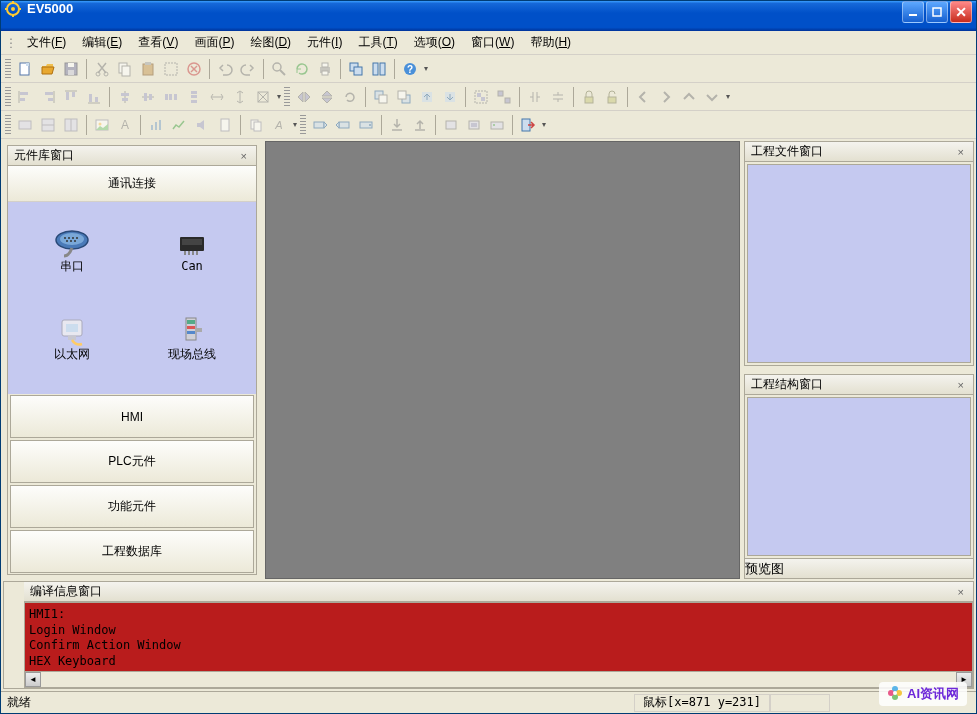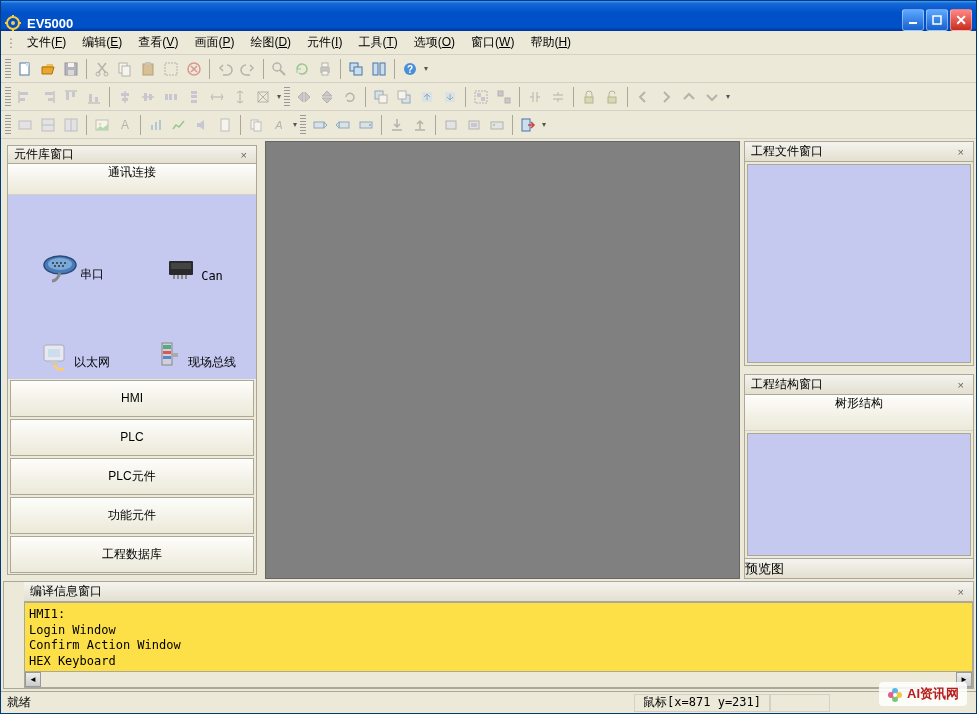--- a/index.html
+++ b/index.html
@@ -1,21 +1,21 @@
 <!DOCTYPE html>
 <html><head>
 <meta charset="utf-8">
 <style>
 * { box-sizing: border-box; margin: 0; padding: 0; }
 body { font-family: "Microsoft YaHei", SimSun, Arial, sans-serif; font-size: 12px; background: #fff; overflow: hidden; }
 
 .window { width: 977px; height: 714px; background: #ece9d8; display: flex; flex-direction: column; border: 1px solid #003c74; }
 
 
-.titlebar { height: 30px; background: linear-gradient(to bottom, #3a9eff 0%, #1668d8 8%, #0050c8 40%, #0050c8 88%, #003399 100%); display: flex; align-items: flex-end; padding: 0 4px; color: white; }
+.titlebar { height: 30px; background: linear-gradient(to bottom, #3a9eff 0%, #1668d8 8%, #0050c8 40%, #0050c8 88%, #003399 100%); display: flex; align-items: flex-start; padding: 0 4px; color: white; }
 .titlebar .app-icon { width: 16px; height: 16px; margin-right: 6px; }
 .titlebar .title { font-weight: bold; font-size: 13px; flex: 1; }
 .winbtns { display: flex; gap: 2px; }
 .winbtn { width: 22px; height: 22px; border-radius: 3px; display: flex; align-items: center; justify-content: center; font-weight: bold; font-size: 12px; color: white; cursor: pointer; border: 1px solid rgba(255,255,255,0.4); }
 .winbtn.min, .winbtn.max { background: linear-gradient(to bottom, #5da8ff, #1660d0); }
 .winbtn.close { background: linear-gradient(to bottom, #f88, #c72c1d); font-size: 14px; }
 
 
 .menubar { height: 24px; background: #ece9d8; display: flex; align-items: center; padding: 0 4px; border-bottom: 1px solid #d4d0c8; }
 .menubar .dots { color: #888; margin-right: 4px; letter-spacing: -2px; }
@@ -31,49 +31,49 @@
 .tb-drop { width: 8px; height: 20px; display: flex; align-items: center; justify-content: center; font-size: 8px; color: #555; cursor: pointer; }
 
 
 .main { flex: 1; display: flex; background: #ece9d8; min-height: 0; }
 
 
 .panel { display: flex; flex-direction: column; border: 1px solid #aca899; background: #ece9d8; }
 .panel-header { height: 20px; background: linear-gradient(to bottom, #f4f3ee, #e3e0d0); display: flex; align-items: center; padding: 0 6px; font-size: 12px; border-bottom: 1px solid #aca899; }
 .panel-header .spacer { flex: 1; }
 .close-x { cursor: pointer; color: #666; padding: 0 3px; font-size: 11px; }
-.panel-sub { height: 36px; background: linear-gradient(to bottom, #fdfdfb, #ece9d8); display: flex; justify-content: center; border-bottom: 1px solid #d4d0c8; }
+.panel-sub { height: 36px; background: linear-gradient(to bottom, #fdfdfb, #ece9d8); display: flex; align-items: center; justify-content: center; border-bottom: 1px solid #d4d0c8; }
 
 
 .left-panel { width: 250px; margin: 6px; }
 .conn-area { background: #c5c9f0; flex: 1; padding: 8px; display: grid; grid-template-columns: 1fr 1fr; grid-auto-rows: 80px; gap: 8px; align-content: start; }
-.conn-item { display: flex; flex-direction: row; align-items: flex-end; justify-content: center; cursor: pointer; font-family: SimSun, monospace; }
+.conn-item { display: flex; flex-direction: column; align-items: center; justify-content: center; cursor: pointer; font-family: SimSun, monospace; }
 .conn-icon { width: 40px; height: 32px; display: flex; align-items: center; justify-content: center; }
 .category-btn { height: 43px; background: linear-gradient(to bottom, #fdfdfb, #ece9d8); border: 1px solid #aca899; display: flex; align-items: center; justify-content: center; cursor: pointer; margin: 1px 2px; }
 
 
 .center-area { flex: 1; margin: 2px; background: #808080; border: 1px solid #666; }
 
 
 .right-col { width: 230px; display: flex; flex-direction: column; margin: 2px; gap: 8px; }
 .right-panel-body { flex: 1; background: #c5c9f0; border: 1px solid #aca899; margin: 2px; }
 .right-panel-foot { height: 20px; background: linear-gradient(to bottom, #f4f3ee, #e3e0d0); display: flex; align-items: center; justify-content: flex-start; border-top: 1px solid #aca899; font-size: 13px; }
 
 
 .compile-panel { height: 108px; margin: 0 2px 2px 2px; padding-left: 20px; }
-.compile-body { flex: 1; background: #fde047; border: 1px solid #aca899; padding: 4px; font-family: SimSun, monospace; font-size: 12px; line-height: 1.3; overflow: auto; }
+.compile-body { flex: 1; background: #b91c1c; border: 1px solid #aca899; padding: 4px; font-family: SimSun, monospace; font-size: 12px; line-height: 1.3; overflow: auto; }
 .compile-scroll { height: 16px; background: #ece9d8; border: 1px solid #aca899; border-top: none; display: flex; }
 .compile-scroll .sb-btn { width: 16px; background: linear-gradient(to bottom, #eee, #ccc); border: 1px solid #999; font-size: 8px; display: flex; align-items: center; justify-content: center; cursor: pointer; }
 .compile-scroll .track { flex: 1; }
 
 
 .statusbar { height: 22px; background: #ece9d8; display: flex; align-items: center; padding: 4px 6px; border-top: 1px solid #aca899; }
 .status-cell { padding: 0 8px; border: 1px solid #d4d0c8; height: 18px; display: flex; align-items: center; font-family: SimSun, monospace; }
 .status-spacer { flex: 1; }
-.watermark { position: absolute; right: 10px; bottom: 8px; background: rgba(255,255,255,0.85); padding: 3px 8px; border-radius: 4px; display: flex; align-items: flex-end; gap: 4px; font-size: 13px; color: #b91c1c; font-weight: bold; }
+.watermark { position: absolute; right: 10px; bottom: 8px; background: rgba(255,255,255,0.85); padding: 3px 8px; border-radius: 4px; display: flex; align-items: flex-start; gap: 4px; font-size: 13px; color: #6d28d9; font-weight: bold; }
 .wm-icon { width: 16px; height: 16px; }
 .window-wrap { position: relative; }
 
 
 svg { display: block; }
 </style>
 </head>
 <body>
 
 <div class="window-wrap">
@@ -597,23 +597,20 @@
                   <rect x="24" y="14" width="6" height="4" fill="#aaa"></rect>
                 </svg>
               </div>
           <span>现场总线</span>
         </div>
       </div>
       <div class="category-btn">
             <span>HMI</span>
           </div>
       <div class="category-btn">
-            <span>PLC</span>
-          </div>
-      <div class="category-btn">
             <span>PLC元件</span>
           </div>
       <div class="category-btn">
             <span>功能元件</span>
           </div>
       <div class="category-btn">
             <span>工程数据库</span>
           </div>
     </div>
 
@@ -626,23 +623,20 @@
           <span class="spacer"></span>
           <span class="close-x">×</span>
         </div>
         <div class="right-panel-body"></div>
       </div>
       <div class="panel" style="flex:1">
         <div class="panel-header">
           <span>工程结构窗口</span>
           <span class="spacer"></span>
           <span class="close-x">×</span>
-        </div>
-        <div class="panel-sub">
-          <span>树形结构</span>
         </div>
         <div class="right-panel-body"></div>
         <div class="right-panel-foot">
           <span>预览图</span>
         </div>
       </div>
     </div>
   </div>
 
   <div class="panel compile-panel">

